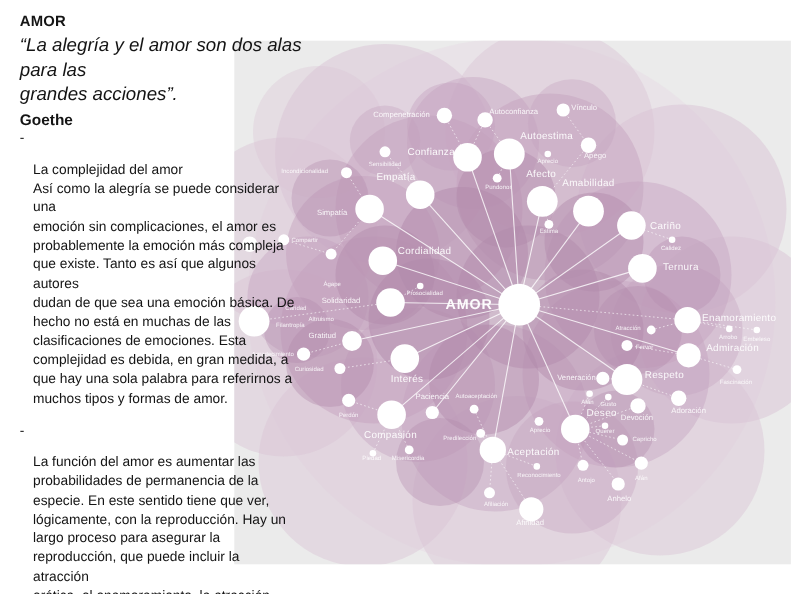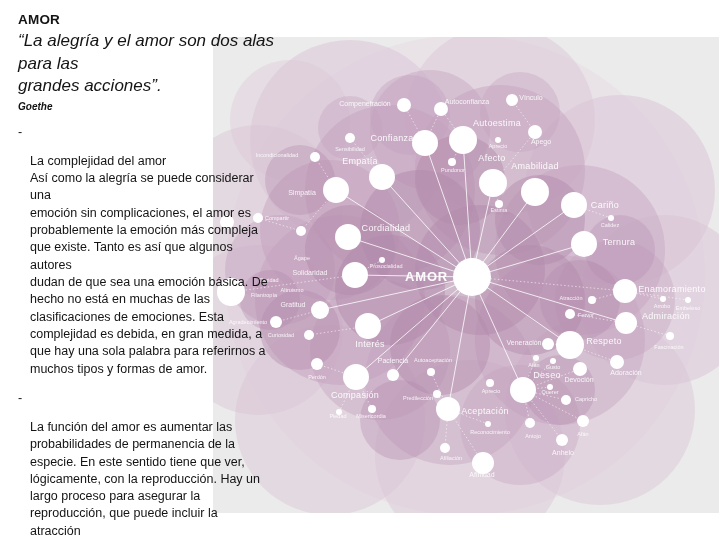--- a/index.html
+++ b/index.html
@@ -3,21 +3,21 @@
 <meta charset="utf-8">
 <style>
   html,body{margin:0;padding:0;background:#fff;}
   .slide{position:relative;width:720px;height:540px;background:#ffffff;overflow:hidden;
          font-family:"Liberation Sans",sans-serif;}
   .panel{position:absolute;left:213px;top:37px;width:506px;height:476px;background:#ebebeb;}
   .panel svg{position:absolute;left:0;top:0;width:506px;height:476px;display:block;}
   .text-col{position:absolute;left:18px;top:12px;width:264px;color:#141414;}
   .text-col h1{font-size:13.5px;font-weight:bold;margin:0 0 3px 0;letter-spacing:.2px;}
   .quote{font-style:italic;font-size:17px;line-height:1.33;margin:0;white-space:pre-line;}
-  .author{font-size:10px;font-weight:bold;font-style:italic;margin:3px 0 12px 0;}
+  .author{font-size:14px;font-weight:bold;margin:3px 0 0 0;}
   .sep{font-size:12.5px;line-height:1.36;margin:0;}
   .bodytxt{font-size:12.5px;line-height:1.385;margin:12px;white-space:pre-line;}
   
   svg text{fill:#ffffff;font-family:"Liberation Sans",sans-serif;}
   .n-xl{font-size:13px;font-weight:bold;letter-spacing:.8px;opacity:.97;}
   .n-l{font-size:9px;opacity:.92;letter-spacing:.3px;}
   .n-m{font-size:7px;opacity:.88;}
   .n-s{font-size:5.5px;opacity:.85;}
 </style>
 </head>

